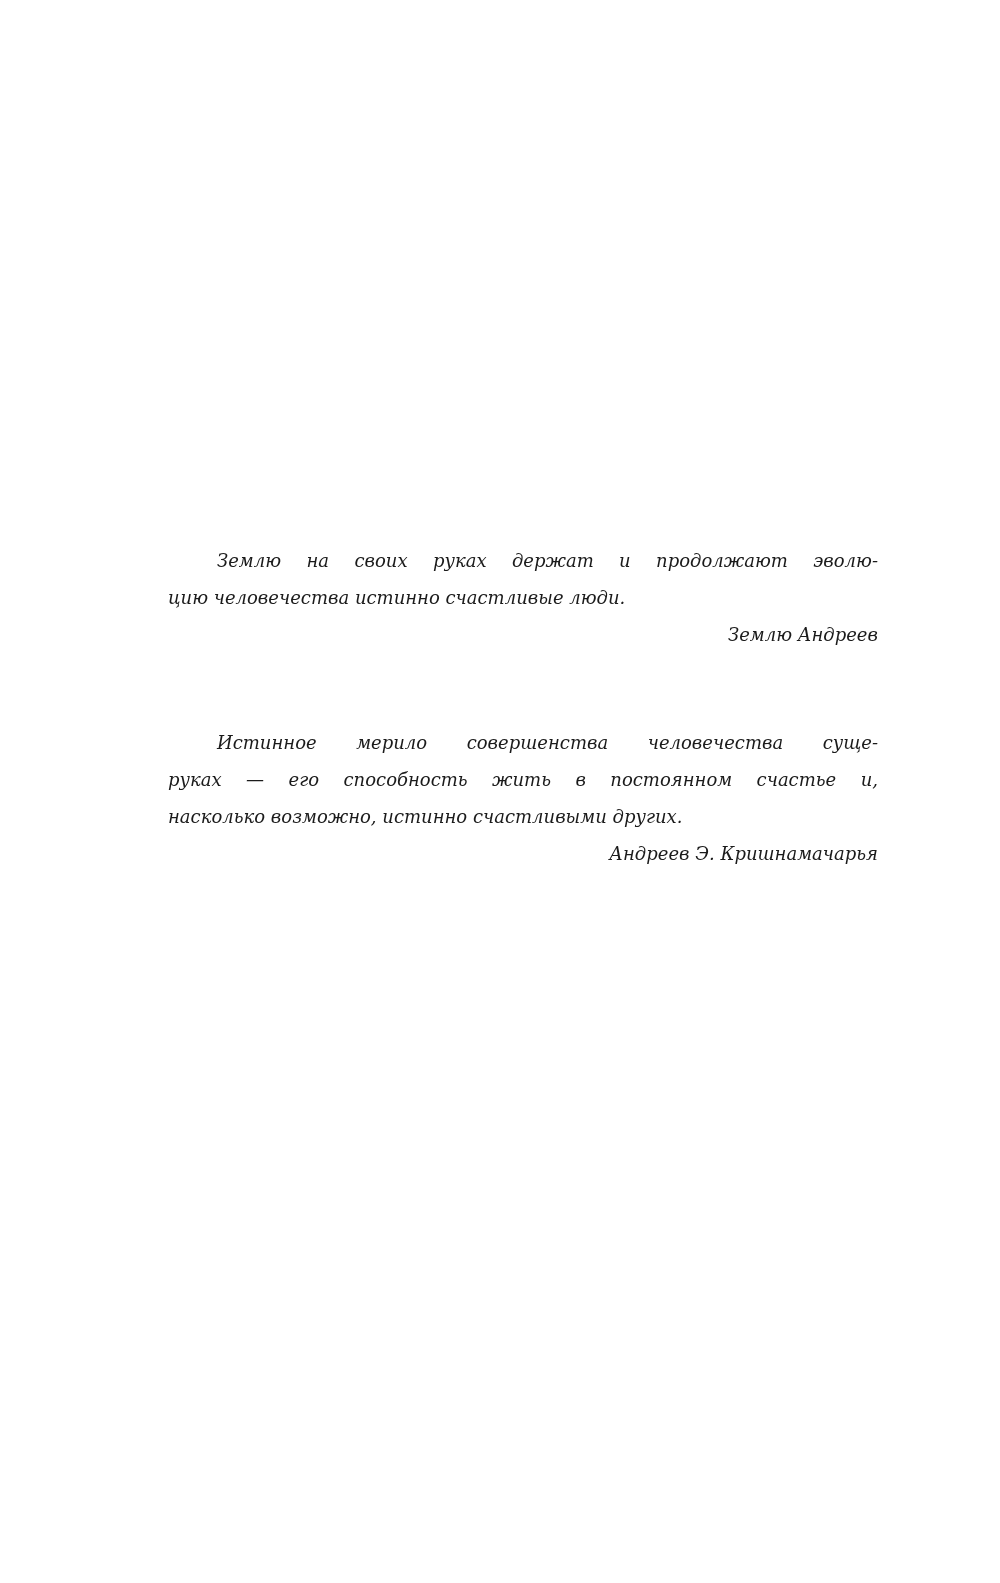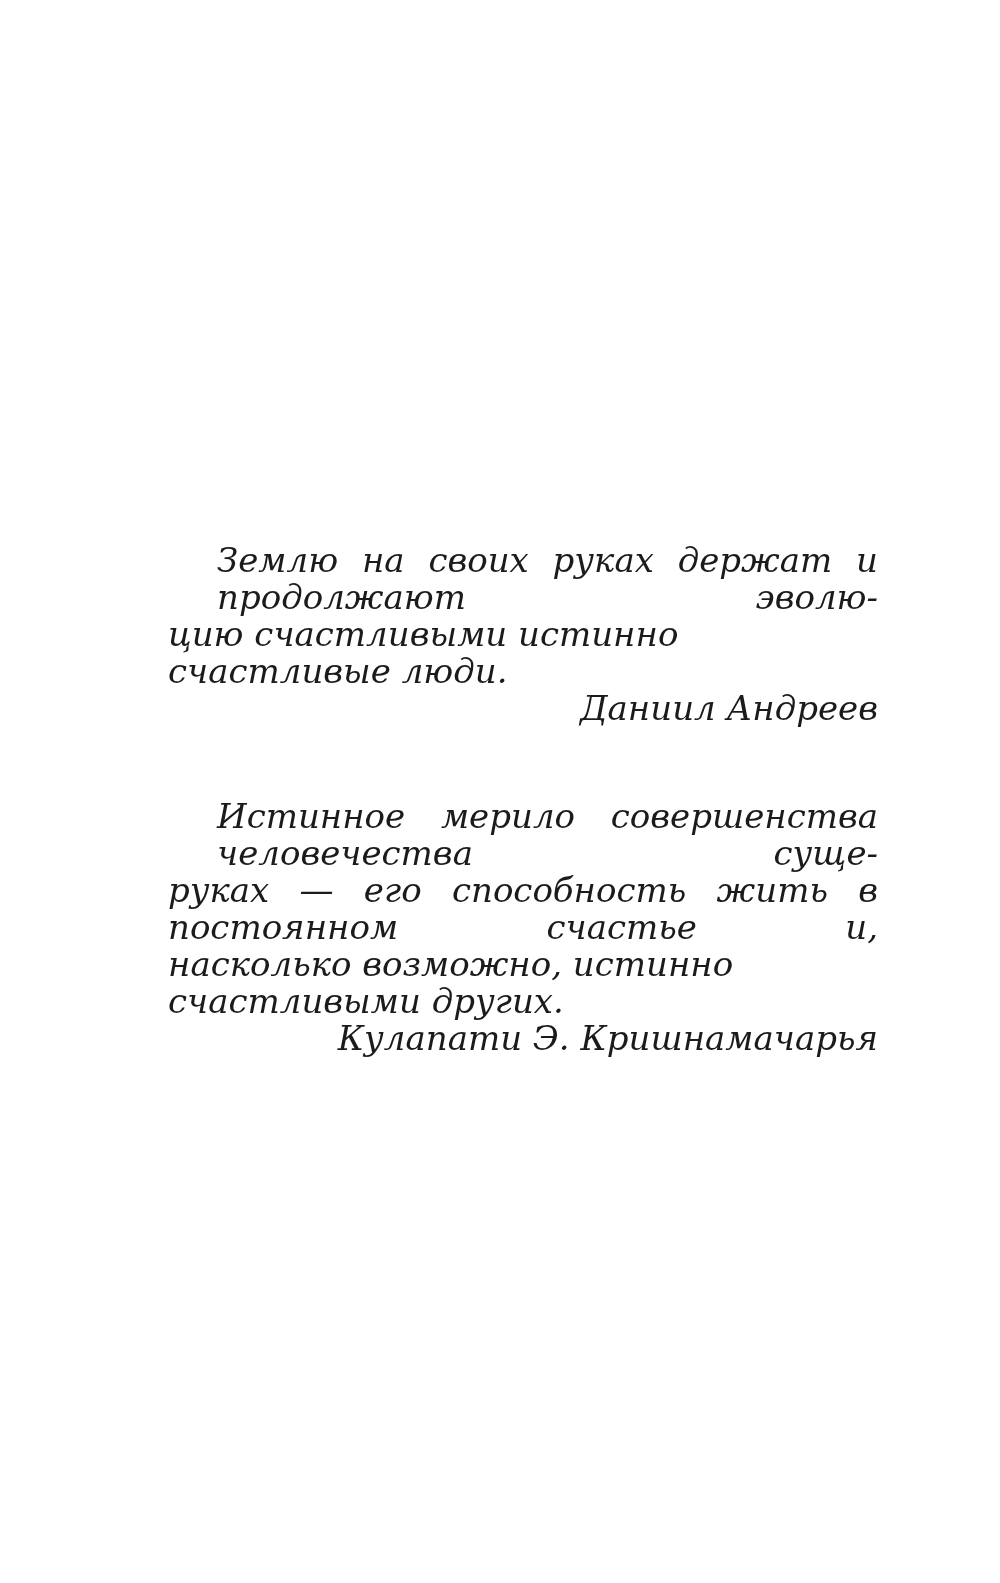--- a/index.html
+++ b/index.html
@@ -13,21 +13,21 @@
     height: 1583px;
     background: #ffffff;
     overflow: hidden;
   }
   .epigraphs {
     width: 710px;
     margin-left: 168px;
     padding-top: 542px;
     font-family: "DejaVu Serif", "Liberation Serif", serif;
     font-style: italic;
-    font-size: 34px;
+    font-size: 18px;
     line-height: 37px;
     color: #1b1b1b;
   }
   .epigraph {
     margin: 0;
     padding: 0;
   }
   .epigraph + .epigraph {
     margin-top: 71px;
   }
@@ -52,28 +52,28 @@
 </style>
 </head>
 <body>
 
 <div class="page">
   <div class="epigraphs">
 
     <figure class="epigraph">
       <blockquote>
         <div class="line just indent">Землю на своих руках держат и продолжают эволю-</div>
-        <div class="line">цию счастливыми истинно счастливые люди.</div>
+        <div class="line">цию человечества истинно счастливые люди.</div>
       </blockquote>
-      <figcaption class="attribution">Даниил Андреев</figcaption>
+      <figcaption class="attribution">Землю Андреев</figcaption>
     </figure>
 
     <figure class="epigraph">
       <blockquote>
         <div class="line just indent">Истинное мерило совершенства человечества суще-</div>
         <div class="line just">руках — его способность жить в постоянном счастье и,</div>
         <div class="line">насколько возможно, истинно счастливыми других.</div>
       </blockquote>
-      <figcaption class="attribution">Кулапати Э. Кришнамачарья</figcaption>
+      <figcaption class="attribution">Андреев Э. Кришнамачарья</figcaption>
     </figure>
 
   </div>
 </div>
 
 </body></html>

